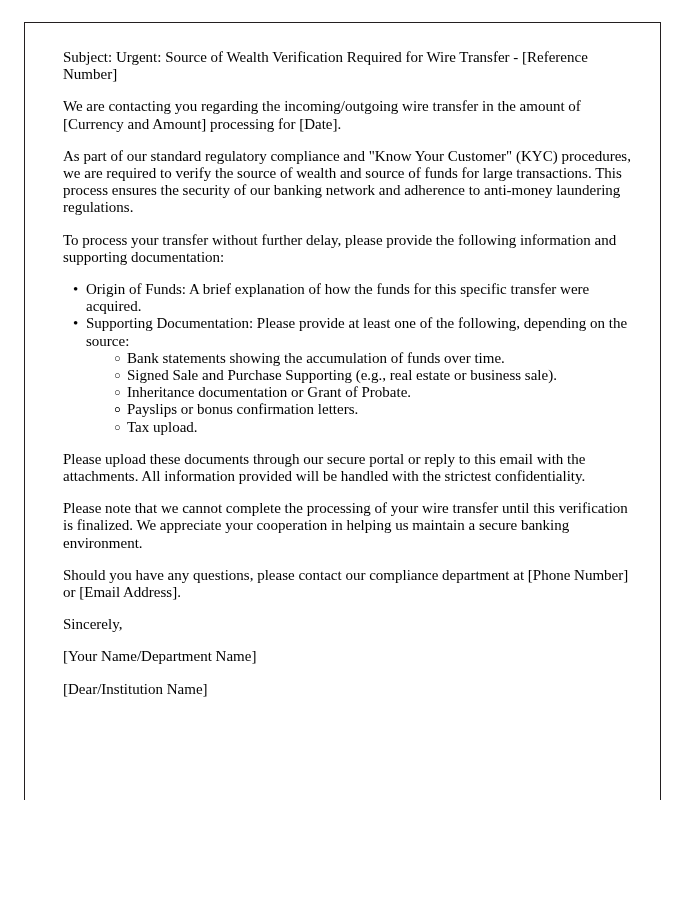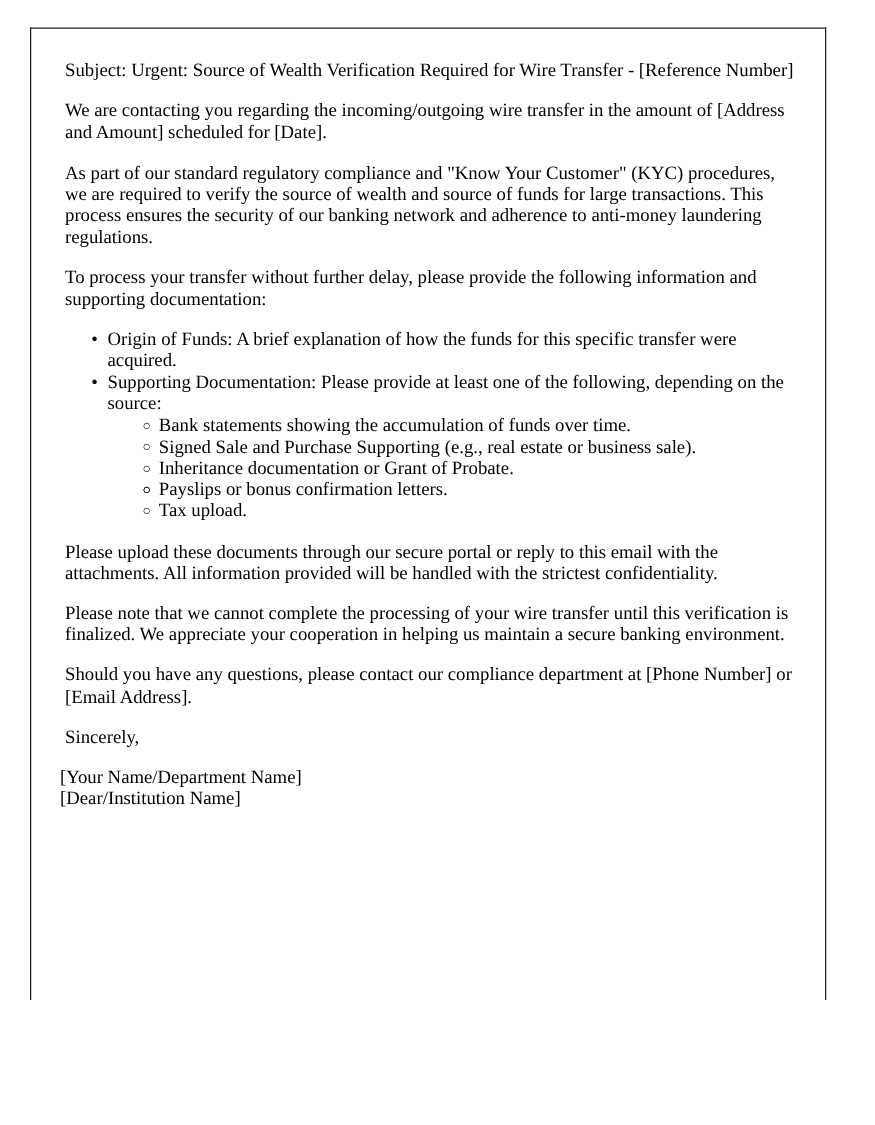--- a/index.html
+++ b/index.html
@@ -35,24 +35,24 @@
     position: absolute;
     left: 48px;
     top: 49px;
     width: 590px;
     font-size: 15px;
     line-height: 17.2px;
     text-align: left;
   }
 
   .doc p {
-    margin: 0 0 15px 4px;
+    margin: 0 0 15px 15px;
   }
   .doc p.tight {
-    margin: 0;
+    margin: 15px;
   }
 
   
   ul.level1 {
     margin: 0 0 15px 0;
     padding: 0 0 0 38px;   
     list-style: none;
   }
   ul.level1 > li {
     position: relative;
@@ -100,21 +100,21 @@
 </head>
 <body>
 
 <div class="page-frame"></div>
 
 <div class="doc">
 
   <p>Subject: Urgent: Source of Wealth Verification Required for Wire Transfer - [Reference Number]</p>
 
 
-  <p>We are contacting you regarding the incoming/outgoing wire transfer in the amount of [Address and Amount] scheduled for [Date].</p>
+  <p>We are contacting you regarding the incoming/outgoing wire transfer in the amount of [Currency and Amount] processing for [Date].</p>
 
   <p>As part of our standard regulatory compliance and "Know Your Customer" (KYC) procedures, we are required to verify the source of wealth and source of funds for large transactions. This process ensures the security of our banking network and adherence to anti-money laundering regulations.</p>
 
   <p>To process your transfer without further delay, please provide the following information and supporting documentation:</p>
 
   <ul class="level1">
 
     <li>
       <span class="marker-disc">•</span>
       <span class="li-text"><b>Origin of Funds:</b><span> A brief explanation of how the funds for this specific transfer were acquired.</span></span>

